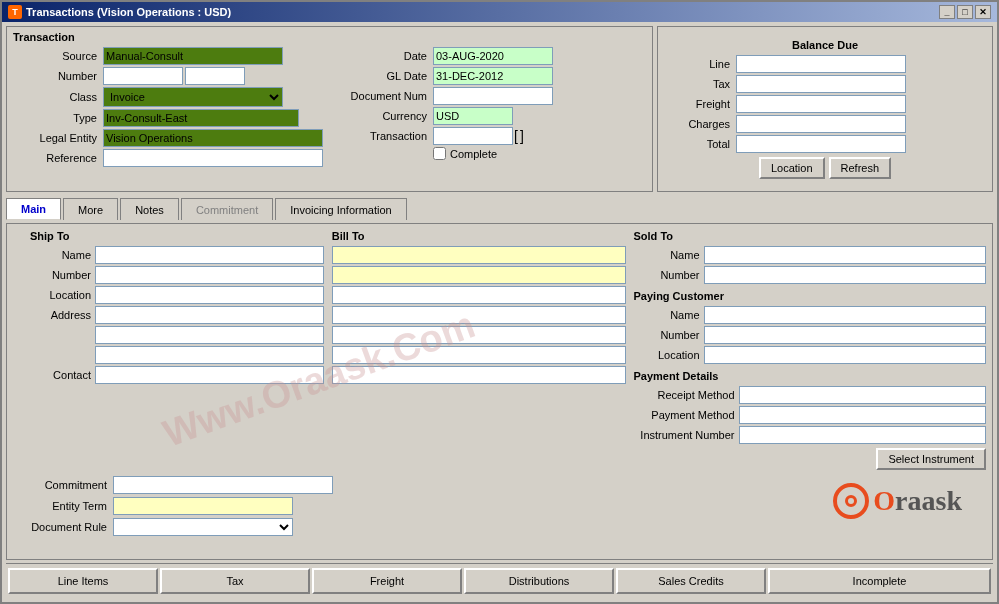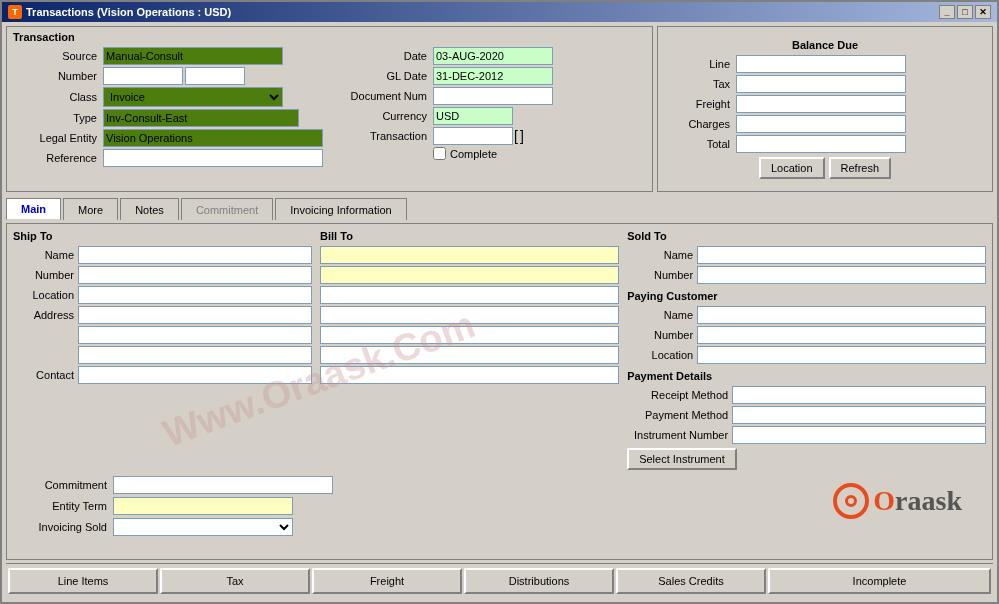--- a/index.html
+++ b/index.html
@@ -44,21 +44,21 @@
     .balance-buttons { display: flex; gap: 4px; margin-top: 4px; justify-content: center; }
     .btn { height: 22px; background: #d4d0c8; border: 2px solid; border-color: #ffffff #808080 #808080 #ffffff; font-size: 11px; padding: 0 10px; cursor: pointer; display: flex; align-items: center; justify-content: center; }
 
     .tabs-row { display: flex; gap: 0; margin-top: 3px; }
     .tab { height: 22px; padding: 0 14px; background: #d4d0c8; border: 1px solid #808080; border-bottom: none; font-size: 11px; cursor: pointer; display: flex; align-items: center; margin-right: 2px; }
     .tab.active { background: #d4d0c8; border-bottom: 1px solid #d4d0c8; font-weight: bold; color: #0000cc; background: white; }
     .tab.disabled { color: #808080; cursor: default; }
 
     .tab-content { border: 1px solid #808080; background: #d4d0c8; padding: 6px; flex: 1; }
 
-    .three-col { display: flex; gap: 8px; }
+    .three-col { display: flex; gap: 8px; margin-left: 17px; }
     .col-section { flex: 1; }
     .col-section-wide { flex: 1.2; }
     .section-title { font-weight: bold; font-size: 11px; margin-bottom: 4px; }
 
     .inner-row { display: flex; align-items: center; margin-bottom: 2px; }
     .inner-label { width: 65px; text-align: right; padding-right: 4px; font-size: 11px; flex-shrink: 0; }
     .inner-input { height: 18px; border: 1px solid #7f9db9; font-size: 11px; padding: 1px 2px; background: white; flex: 1; }
     .inner-input-yellow { background: #ffffc0; }
 
     .bottom-form-row { display: flex; align-items: center; margin-bottom: 3px; }
@@ -325,39 +325,39 @@
               <input class="sold-input" type="text" style="">
             </div>
             <div class="sold-to-row">
               <div class="sold-label" style="width:105px;">Payment Method</div>
               <input class="sold-input" type="text" style="">
             </div>
             <div class="sold-to-row">
               <div class="sold-label" style="width:105px;">Instrument Number</div>
               <input class="sold-input" type="text" style="">
             </div>
-            <div style="display:flex; margin-top:4px;">
+            <div style="display:flex; justify-content:flex-end; margin-top:4px;">
               <button class="btn">Select Instrument</button>
             </div>
           </div>
         </div>
       </div>
 
       <div style="margin-top:6px; display:flex; gap:20px;">
         <div style="flex:0 0 420px;">
           <div class="bottom-form-row">
             <div class="bottom-label">Commitment</div>
             <input class="bottom-input" style="width: 220px;" type="text">
           </div>
           <div class="bottom-form-row">
             <div class="bottom-label">Entity Term</div>
             <input class="bottom-input bottom-input-yellow" style="width: 180px;" type="text">
           </div>
           <div class="bottom-form-row">
-            <div class="bottom-label">Invoicing Sold</div>
+            <div class="bottom-label">Document Rule</div>
             <select class="bottom-input" style="width:180px;">
               <option></option>
             </select>
           </div>
         </div>
       </div>
 
     </div>
 
     <div class="bottom-buttons">

